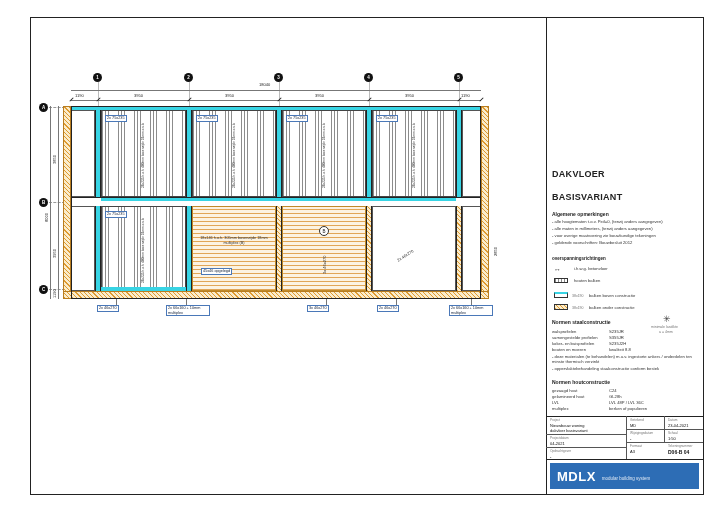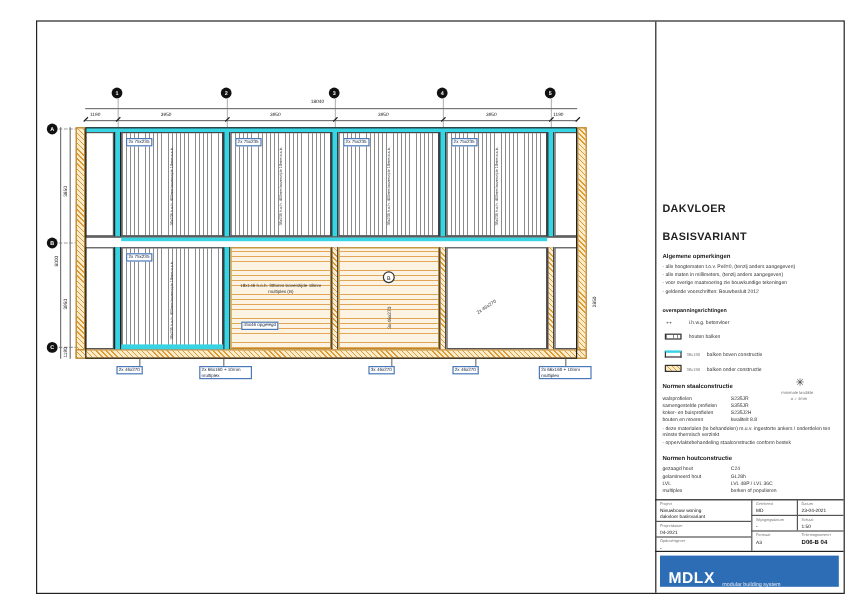--- a/index.html
+++ b/index.html
@@ -49,21 +49,21 @@
   .pvl{position:absolute;width:0;border-left:0.5px solid #555}
   .tlab{position:absolute;font-size:3.2px;color:#777;white-space:nowrap}
   .tval{position:absolute;font-size:4px;color:#111;white-space:nowrap}
   .tvalb{position:absolute;font-size:5px;font-weight:bold;color:#111;white-space:nowrap}
   .swatch{position:absolute;width:14px;height:6px;background:#fff;border:0.5px solid #333;box-sizing:border-box}
   .swcy{border-top:2.5px solid #38d4e4}
   .swob{background:#faeccb repeating-linear-gradient(45deg,#df9a30 0,#df9a30 0.8px,transparent 0.8px,transparent 3px)}
   .swjo{position:absolute;width:14px;height:5px;background:#fff repeating-linear-gradient(90deg,#888 0,#888 0.7px,transparent 0.7px,transparent 3px);border:0.5px solid #333;box-sizing:border-box}
   .spanicon{position:absolute;font-size:7px;color:#333;line-height:1}
   .weldicon{position:absolute;font-size:9px;color:#444;line-height:1}
-  .brand{position:absolute;background:#2d6db5;display:flex;align-items:flex-end}
+  .brand{position:absolute;background:#2d6db5;display:flex;align-items:center}
   .brandname{font-size:13px;font-weight:bold;color:#fff;margin-left:7px;letter-spacing:.5px}
   .brandtag{font-size:4.5px;color:rgba(255,255,255,.85);margin-left:6px;margin-top:4px}
 </style>
 </head>
 <body>
 
 <div class="page">
  <div class="sheet">
 
   <div class="bub" style="left:62px;top:55px">

